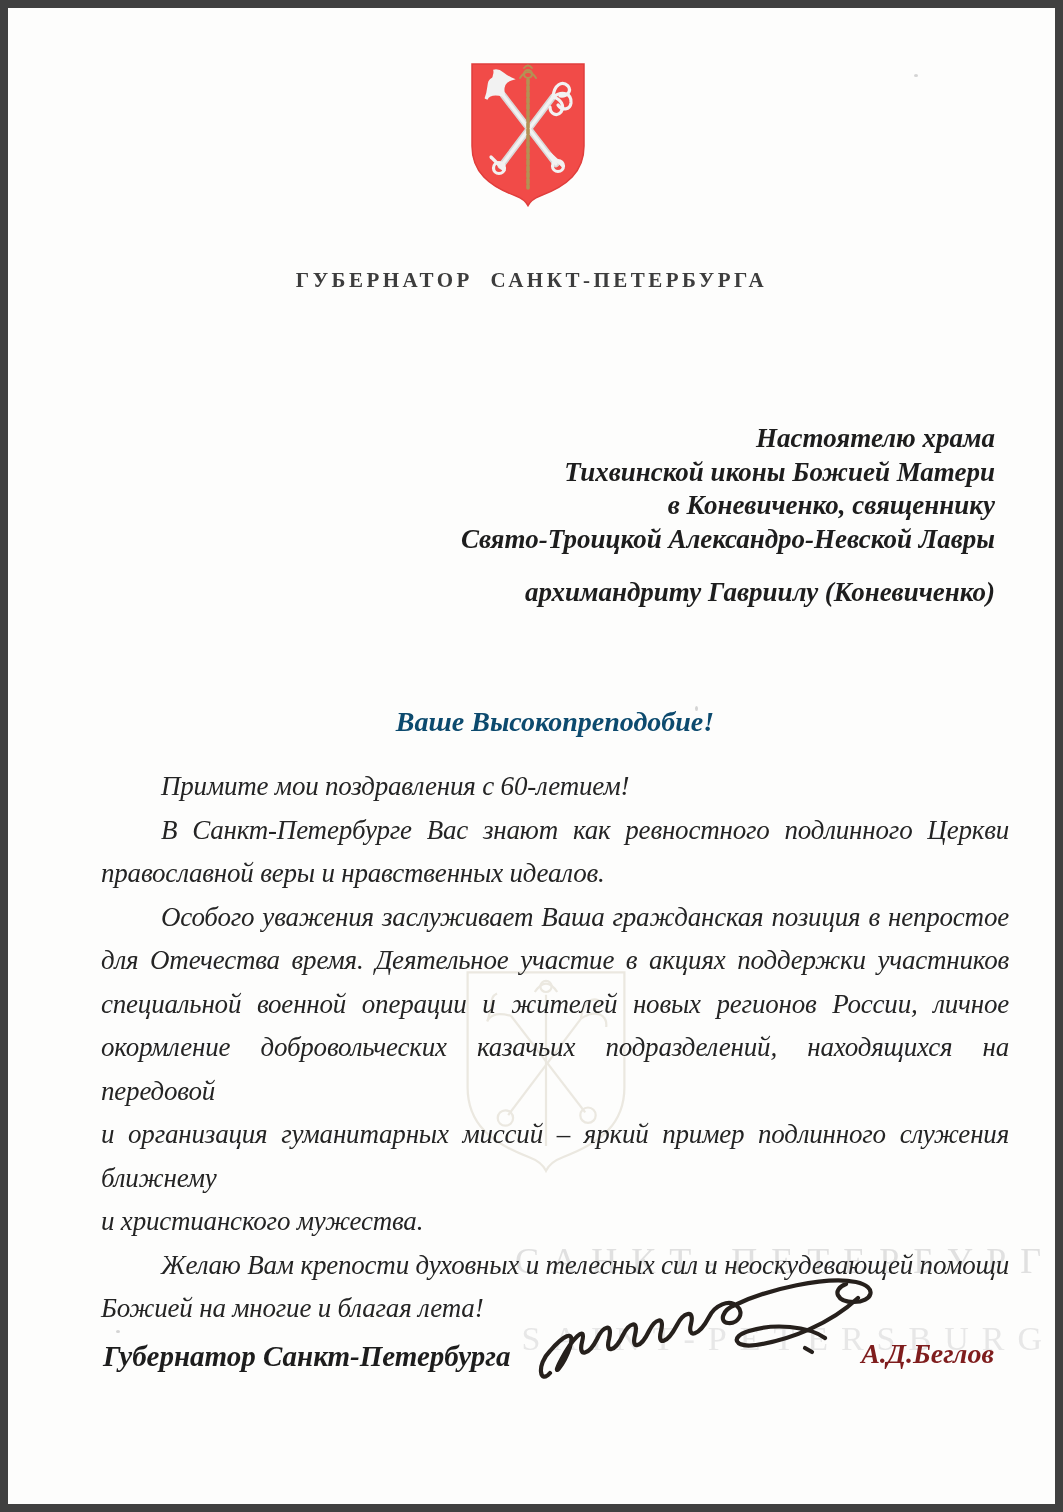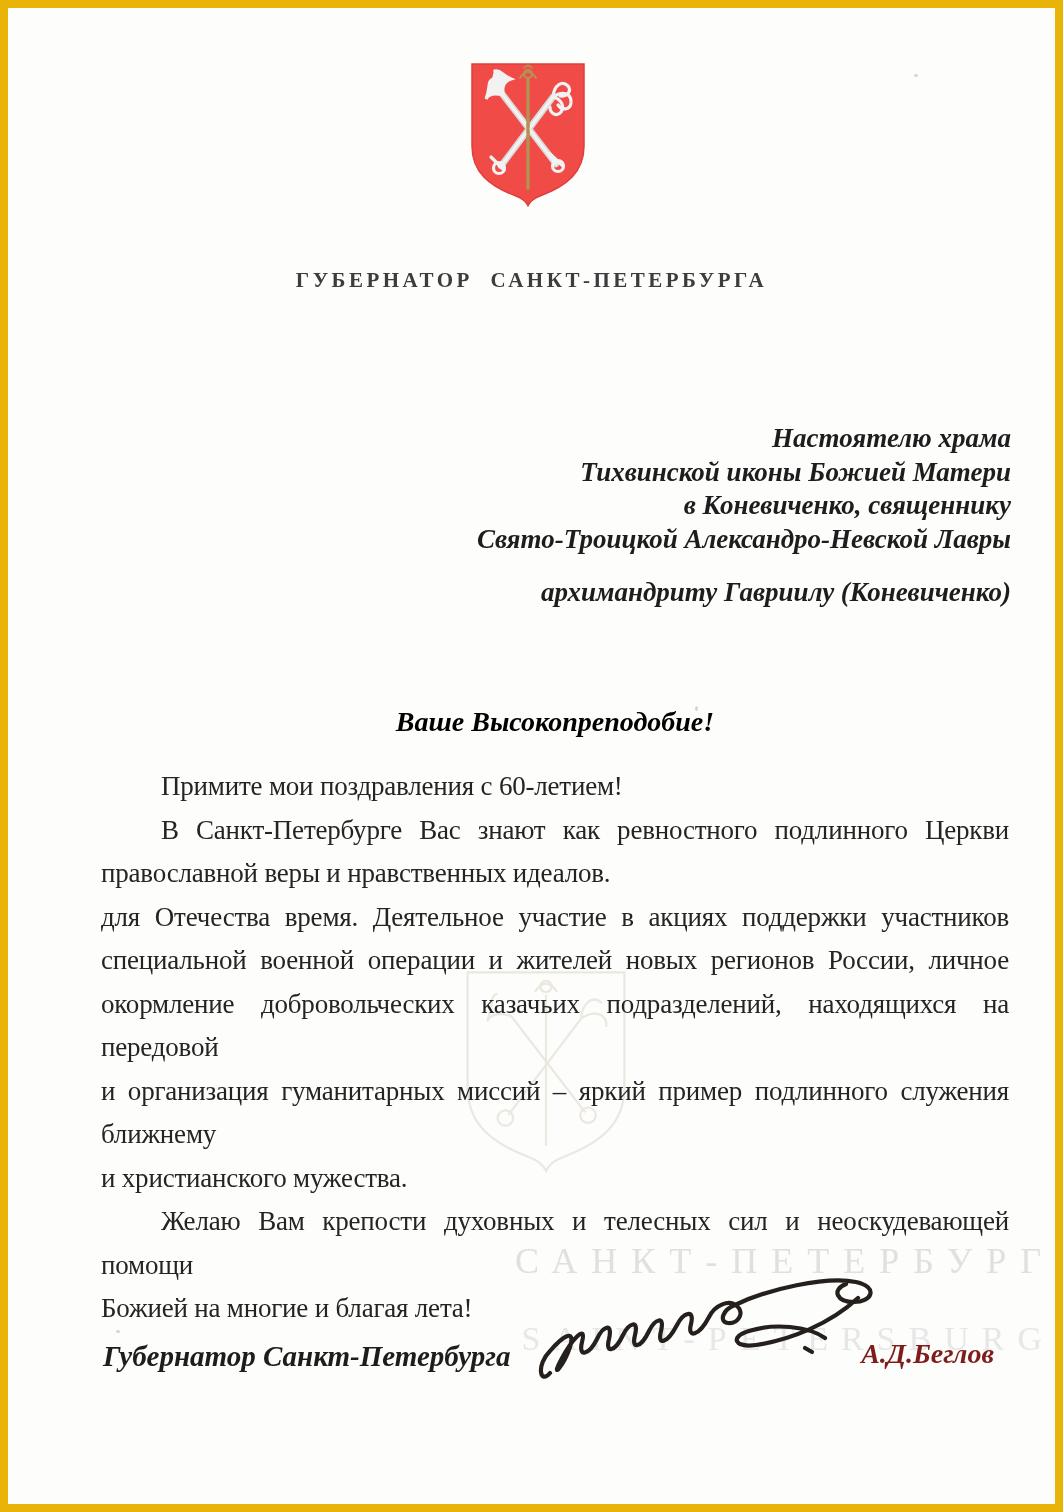--- a/index.html
+++ b/index.html
@@ -1,53 +1,53 @@
 <!DOCTYPE html>
 <html><head>
 <meta charset="utf-8">
 <style>
   html,body{margin:0;padding:0;background:#888;}
   .page{
     position:relative;
     width:1063px;height:1512px;
     box-sizing:border-box;
     background:#fdfdfc;
-    border:8px solid #eab308;
+    border:8px solid #404040;
     overflow:hidden;
     font-family:"Liberation Serif","DejaVu Serif",serif;
     color:#222;
   }
   
   .emblem{position:absolute;left:460px;top:50px;width:120px;height:150px;}
   .header-title{
     position:absolute;top:260px;left:0;width:100%;
     text-align:center;
     font-size:21px;font-weight:600;
     letter-spacing:3.5px;word-spacing:9px;
     color:#3d3d3d;
   }
   
   .recipient{
-    position:absolute;top:414px;right:44px;width:560px;
+    position:absolute;top:414px;right:60px;width:560px;
     text-align:right;
     font-style:italic;font-weight:bold;
     font-size:27px;line-height:33.5px;
     color:#1d1d1d;
   }
   .recipient .addressee{margin-top:20px;}
   
   .salutation{
     position:absolute;top:698px;left:93px;width:908px;
     text-align:center;
     font-style:italic;font-weight:bold;
-    font-size:28px;color:#000000;
+    font-size:28px;color:#0c4a6e;
   }
   .body-text{
     position:absolute;top:757px;left:93px;width:908px;
-    font-size:27px;line-height:43.5px;
+    font-style:italic;font-size:27px;line-height:43.5px;
     letter-spacing:-0.2px;color:#242424;
     z-index:2;
   }
   .bline{text-align:justify;text-align-last:justify;}
   .bline.first{text-indent:60px;}
   .bline.last{text-align-last:left;}
   
   .wm-shield{position:absolute;left:447px;top:956px;width:182px;height:210px;z-index:1;}
   .wm-text{
     position:absolute;left:0;width:100%;text-align:right;
@@ -132,20 +132,21 @@
   </svg>
 
   <div class="salutation">Ваше Высокопреподобие!</div>
 
   <div class="body-text">
     <div class="bline first last">Примите мои поздравления с 60-летием!</div>
 
     <div class="bline first">В Санкт-Петербурге Вас знают как ревностного подлинного Церкви</div>
     <div class="bline last">православной веры и нравственных идеалов.</div>
 
+    <div class="bline first">Особого уважения заслуживает Ваша гражданская позиция в непростое</div>
     <div class="bline">для Отечества время. Деятельное участие в акциях поддержки участников</div>
     <div class="bline">специальной военной операции и жителей новых регионов России, личное</div>
     <div class="bline">окормление добровольческих казачьих подразделений, находящихся на передовой</div>
     <div class="bline">и организация гуманитарных миссий – яркий пример подлинного служения ближнему</div>
     <div class="bline last">и христианского мужества.</div>
 
     <div class="bline first">Желаю Вам крепости духовных и телесных сил и неоскудевающей помощи</div>
     <div class="bline last">Божией на многие и благая лета!</div>
   </div>
 

